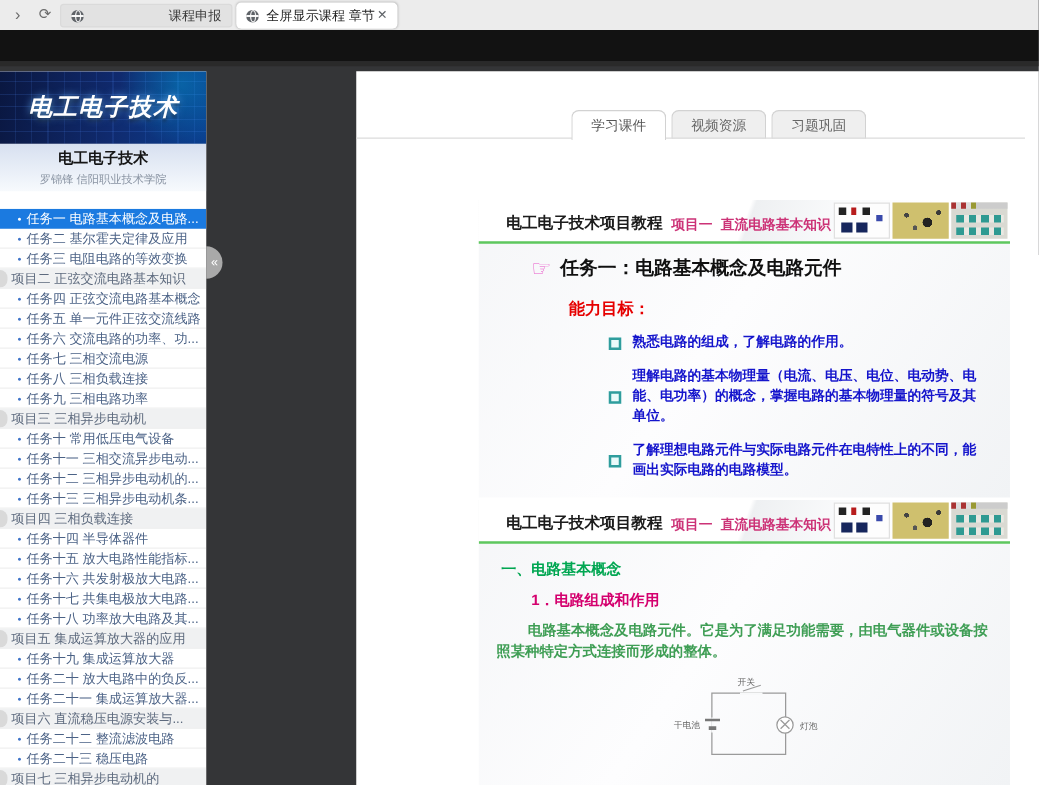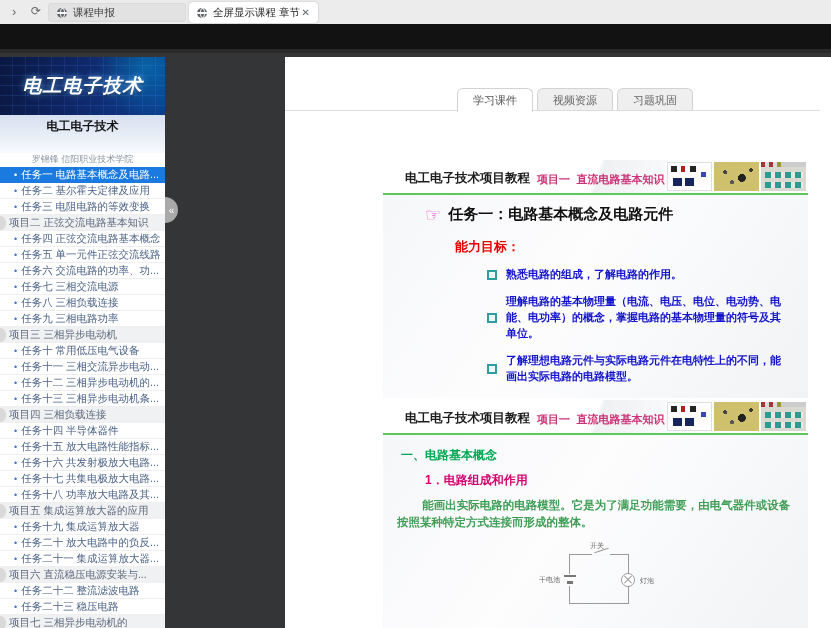--- a/index.html
+++ b/index.html
@@ -6,21 +6,21 @@
   body{
     width:831px;height:628px;position:relative;overflow:hidden;
     background:#343537;font-family:"Liberation Sans","DejaVu Sans",sans-serif;
     -webkit-font-smoothing:antialiased;
   }
   
   .browser-bar{position:absolute;top:0;left:0;width:831px;height:24px;background:#ececec;}
   .nav-glyph{position:absolute;top:3px;color:#6b6b6b;font-size:13px;line-height:17px;cursor:pointer;}
   .fwd{left:12px;}
   .refresh{left:31px;font-size:12px;}
-  .btab{position:absolute;display:flex;align-items:center;box-sizing:border-box;padding:0 8px;font-size:10.5px;color:#3a3a3a;cursor:pointer;}
+  .btab{position:absolute;display:flex;align-items:center;box-sizing:border-box;padding:0 8px;font-size:10.5px;color:#3a3a3a;cursor:pointer;justify-content:space-between;}
   .btab-inactive{left:48px;top:3px;width:138px;height:19px;background:#e2e2e2;border:1px solid #dadada;border-radius:3px;}
   .btab-active{left:189px;top:2px;width:129px;height:21px;background:#fff;border-radius:4px;box-shadow:0 0 2px rgba(0,0,0,.25);color:#1f1f1f;}
   .globe{width:10px;height:10px;border-radius:50%;background:#5f6368;position:relative;flex:0 0 auto;margin-right:6px;}
   .globe::before{content:"";position:absolute;inset:0;border-radius:50%;
     background:linear-gradient(transparent 42%,rgba(255,255,255,.95) 42% 56%,transparent 56%);}
   .globe::after{content:"";position:absolute;left:2.5px;top:0;width:5px;height:10px;border:1px solid rgba(255,255,255,.9);border-radius:50%;box-sizing:border-box;}
   .tab-close{margin-left:auto;color:#5f6368;font-size:10px;cursor:pointer;}
   .black-bar{position:absolute;top:24px;left:0;width:831px;height:25px;background:#121212;}
   .dark-strip{position:absolute;top:49px;left:0;width:831px;height:4px;background:#2a2a2a;}
 
@@ -29,21 +29,21 @@
   .banner{height:58px;position:relative;display:flex;align-items:center;justify-content:center;
     background:
       radial-gradient(circle at 88% 18%,rgba(0,210,255,.28),transparent 32%),
       repeating-linear-gradient(0deg,transparent 0 9px,rgba(80,140,255,.16) 9px 10px),
       repeating-linear-gradient(90deg,transparent 0 12px,rgba(80,140,255,.13) 12px 13px),
       linear-gradient(100deg,#0a1740 0%,#102a6e 55%,#0a3f8f 100%);}
   .logo-text{color:#fff;font-weight:bold;font-style:italic;font-size:19px;letter-spacing:1px;
     text-shadow:0 0 7px rgba(110,185,255,.95),0 2px 3px rgba(0,0,0,.65);}
   .band{height:38px;background:linear-gradient(180deg,#d7e0f0,#f7fafd);text-align:center;}
   .band-title{font-size:12px;font-weight:bold;color:#151515;padding-top:3px;}
-  .band-sub{font-size:9px;color:#8a94a3;margin-top:18px;}
+  .band-sub{font-size:9px;color:#8a94a3;margin-top:2px;}
   .nav{position:absolute;top:110px;left:0;right:0;bottom:0;overflow:hidden;}
   .nav-row{height:16px;display:flex;align-items:center;font-size:10.5px;color:#4b6286;
     padding-left:14px;border-bottom:1px solid #efefef;box-sizing:border-box;position:relative;
     cursor:pointer;white-space:nowrap;overflow:hidden;}
   .nav-row .dot{color:#3f74c9;margin-right:4px;font-size:9px;flex:0 0 auto;}
   .nav-row.header{background:#f0f1f2;color:#5d6a7e;padding-left:9px;}
   .nav-row.header::before{content:"";position:absolute;left:0;top:1px;width:6px;height:14px;background:#d9d9d9;border-radius:0 7px 7px 0;}
   .nav-row.selected{background:#1b7ae0;color:#fff;border-bottom:none;}
   .nav-row.selected .dot{color:#fff;}
   .collapse-handle{position:absolute;left:165px;top:197px;width:13px;height:26px;background:#a9a9a9;
@@ -302,21 +302,21 @@
       <span class="shead-course">电工电子技术项目教程</span>
       <span class="shead-project">项目一 直流电路基本知识</span>
       <div class="photos">
         <div class="photo ph1"></div>
         <div class="photo ph2"></div>
         <div class="photo ph3"></div>
       </div>
     </div>
     <div class="s2-sec">一、电路基本概念</div>
     <div class="s2-sub">1．电路组成和作用</div>
-    <div class="s2-para">能画出实际电路的电路模型。它是为了满足功能需要，由电气器件或设备按照某种特定方式连接而形成的整体。</div>
+    <div class="s2-para">电路基本概念及电路元件。它是为了满足功能需要，由电气器件或设备按照某种特定方式连接而形成的整体。</div>
     <div class="diagram">
       <div class="loop">
         <span class="gap-top"></span>
         <span class="sw-lever"></span>
         <span class="sw-label">开关</span>
         <span class="bat-gap"></span>
         <span class="bat-long"></span>
         <span class="bat-short"></span>
         <span class="bat-label">干电池</span>
         <span class="bulb"></span>

